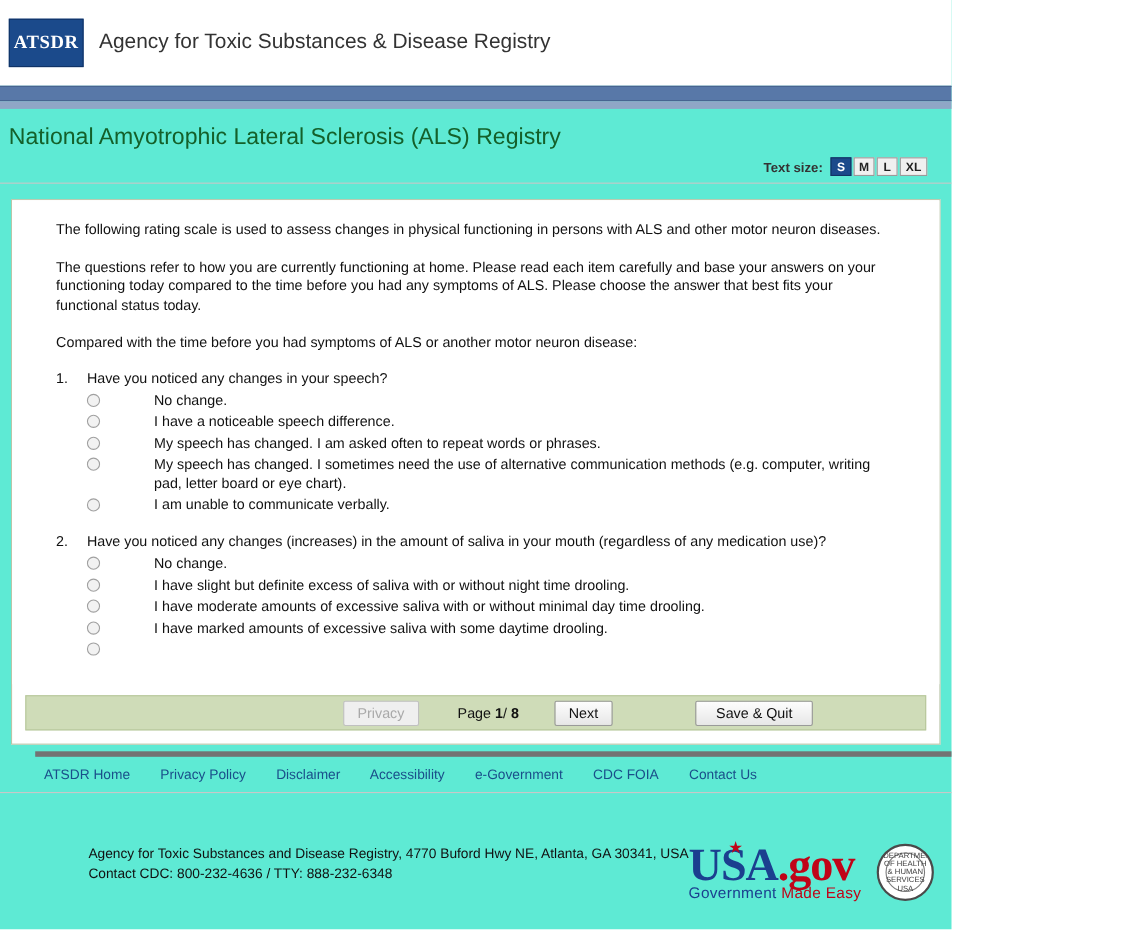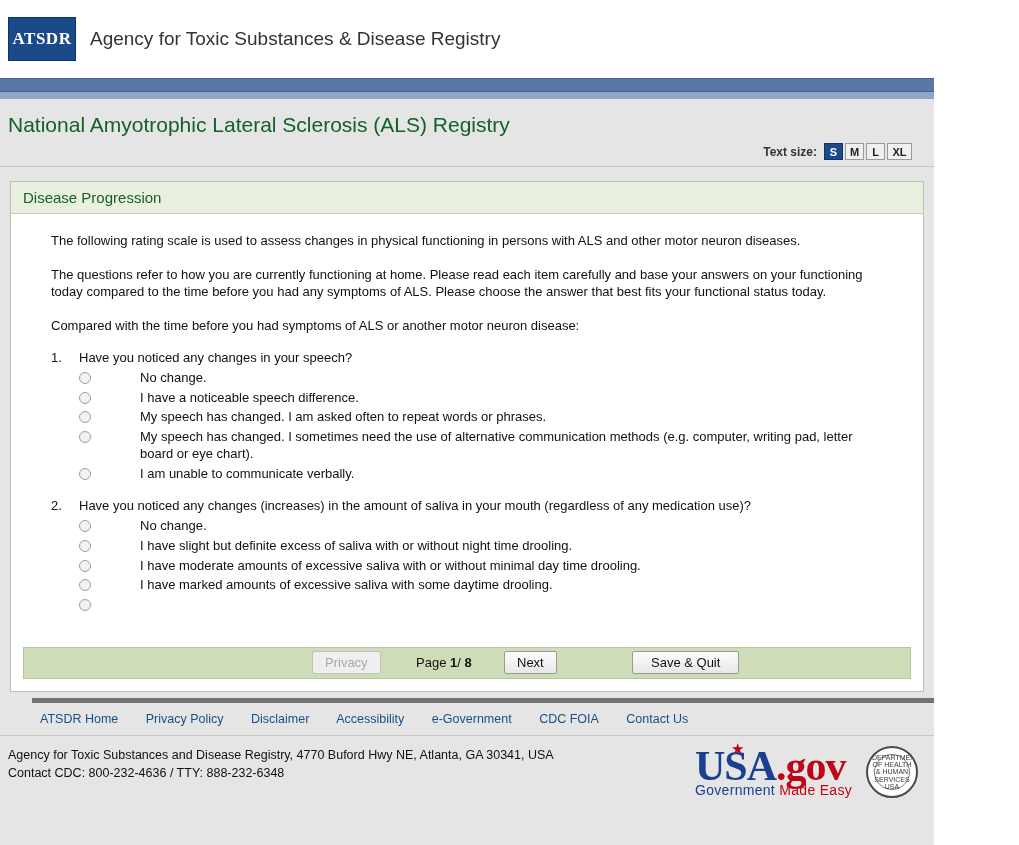--- a/index.html
+++ b/index.html
@@ -7,23 +7,23 @@
     margin: 0; padding: 0;
     width: 1019px; height: 845px;
     background: #ffffff;
     font-family: "Liberation Sans", sans-serif;
     font-size: 13px;
     color: #000000;
     overflow: hidden;
   }
   .page {
     position: relative;
-    width: 934px;
+    width: 865px;
     height: 845px;
-    background: #e5e5e5;
+    background: #5eead4;
   }
 
   
   .header {
     height: 78px;
     background: #ffffff;
     display: flex;
     align-items: center;
     padding-left: 8px;
   }
@@ -212,23 +212,24 @@
     text-decoration: none;
     margin-right: 24px;
     cursor: pointer;
   }
   .footer-rule {
     border-top: 1px solid #c8c8c8;
     margin: 0;
   }
   .footer-bottom {
     display: flex;
-    justify-content: space-between;
+    justify-content: flex-end;
     align-items: flex-start;
     padding: 10px 10px 0 8px;
+    margin-top: 36px;
   }
   .addr {
     font-size: 12.5px;
     line-height: 1.45;
     color: #111;
   }
   .seals {
     display: flex;
     align-items: center;
     gap: 14px;
@@ -309,21 +310,20 @@
     <div class="textsize-box">
       <span class="textsize-label">Text size:</span>
       <span class="ts-btn sel">S</span>
       <span class="ts-btn">M</span>
       <span class="ts-btn">L</span>
       <span class="ts-btn xl">XL</span>
     </div>
   </div>
 
   <div class="panel">
-    <div class="panel-head">Disease Progression</div>
     <div class="panel-body">
 
       <p class="intro-p">The following rating scale is used to assess changes in physical functioning in persons with ALS and other motor neuron diseases.</p>
       <p class="intro-p">The questions refer to how you are currently functioning at home. Please read each item carefully and base your answers on your functioning today compared to the time before you had any symptoms of ALS. Please choose the answer that best fits your functional status today.</p>
       <p class="intro-p">Compared with the time before you had symptoms of ALS or another motor neuron disease:</p>
 
       <div class="question">
         <div class="q-head">
           <span class="q-num">1.</span>
           <span class="q-text">Have you noticed any changes in your speech?</span>

